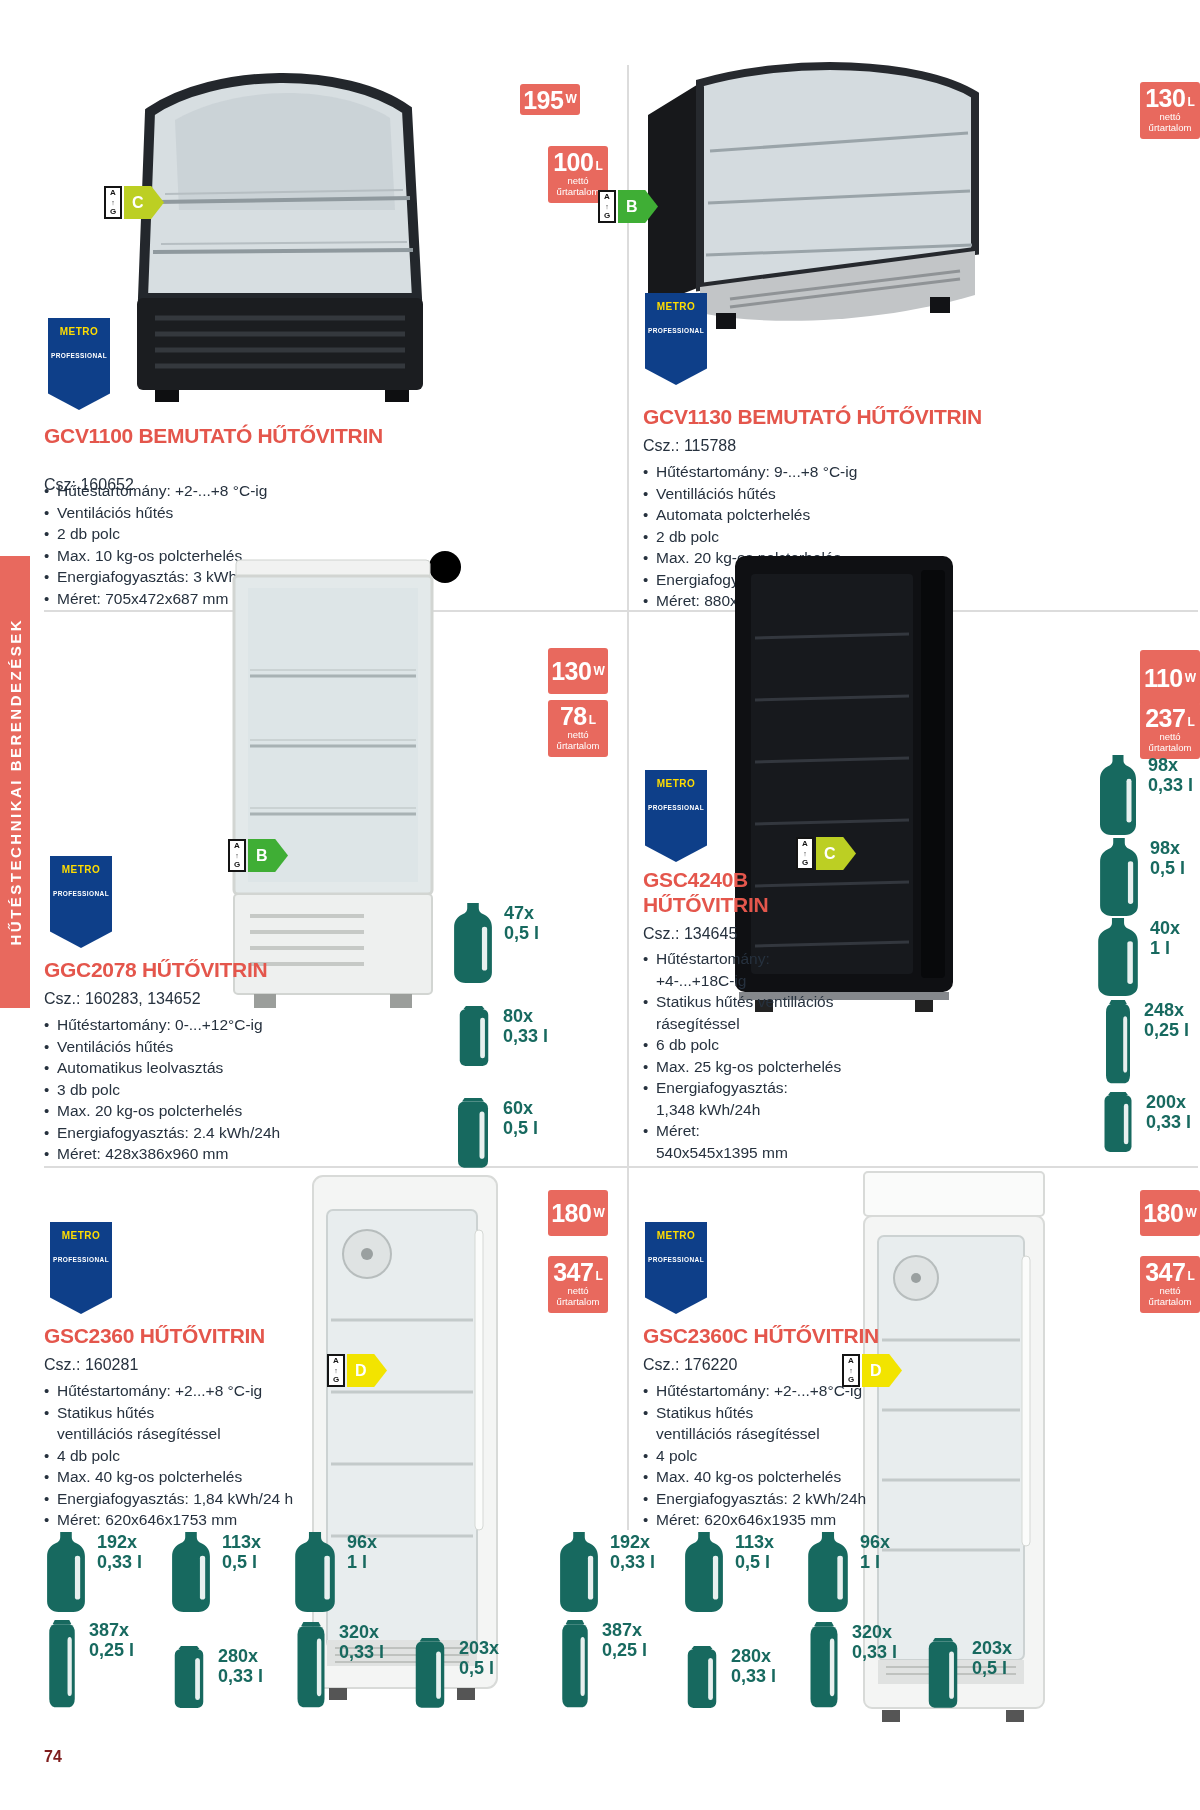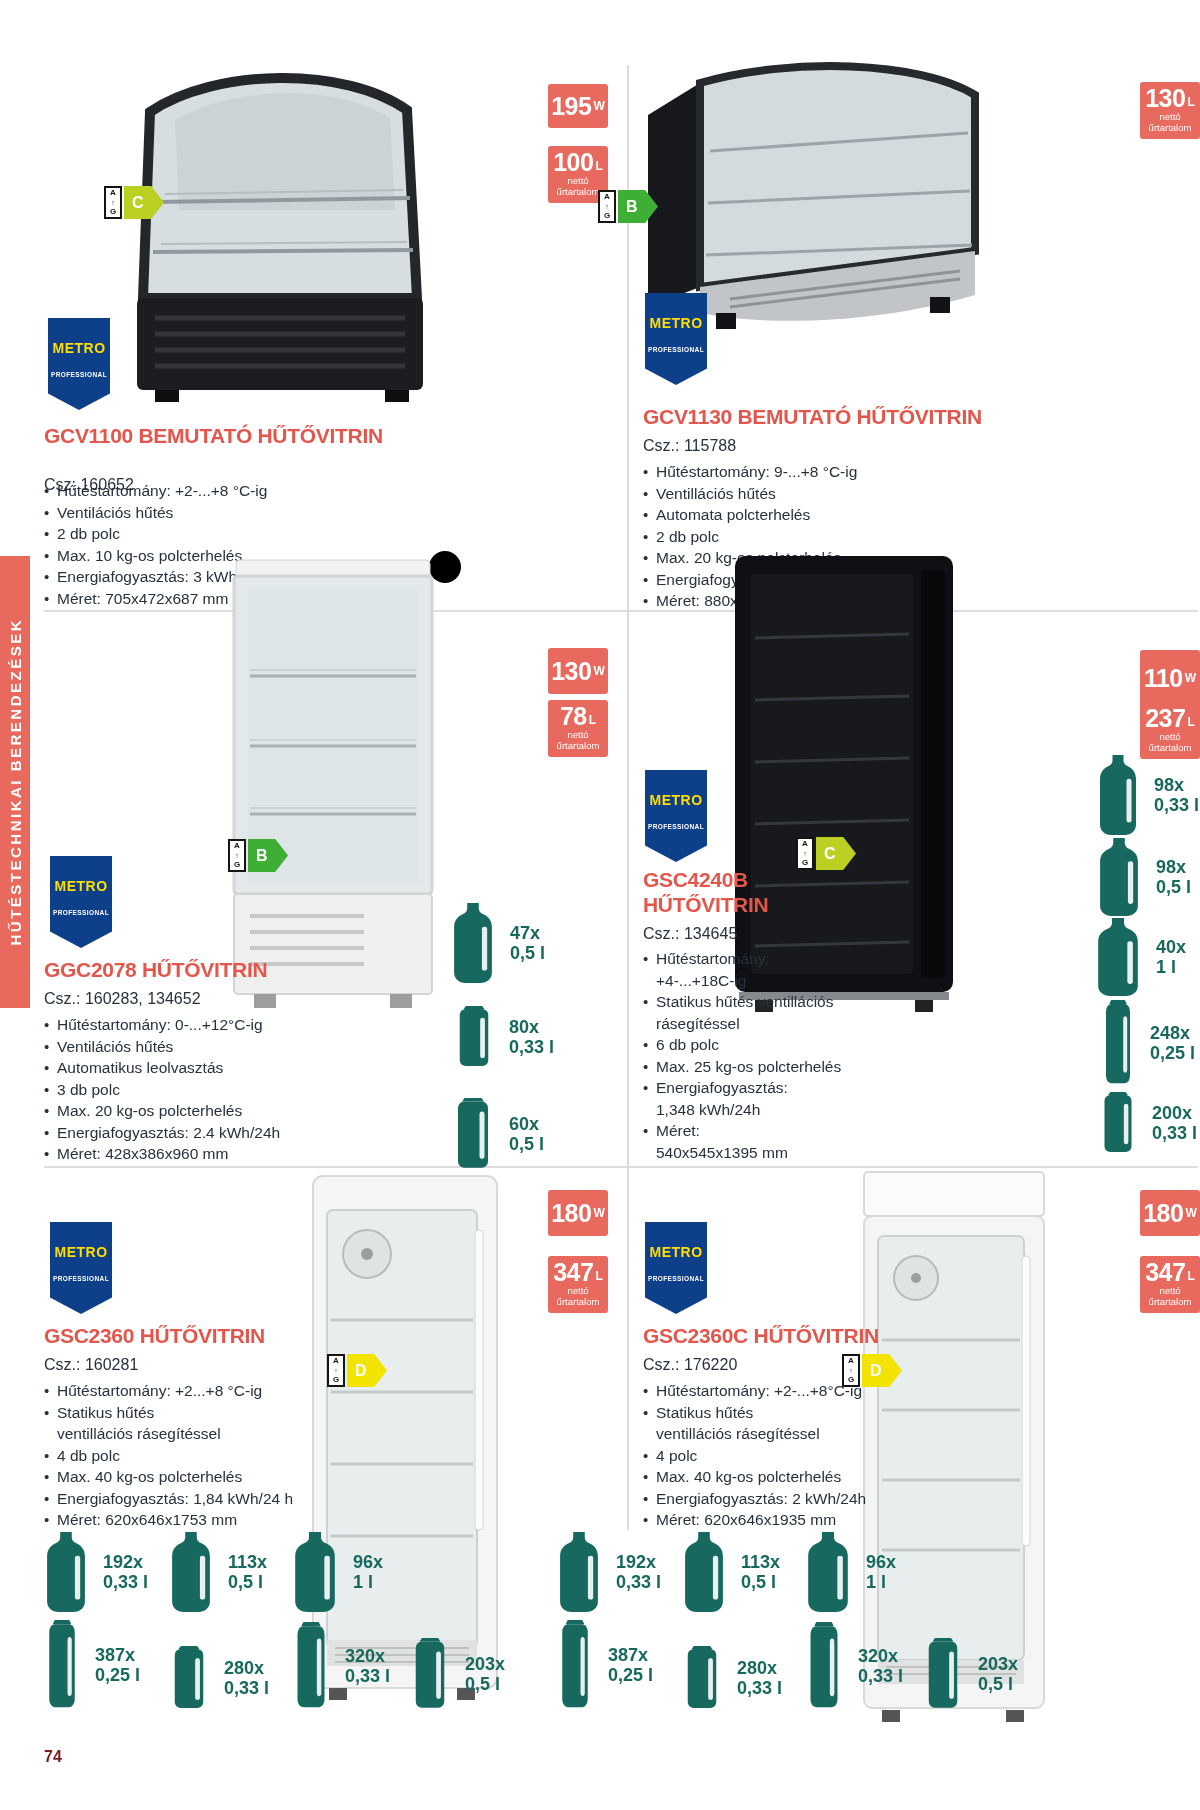--- a/index.html
+++ b/index.html
@@ -21,41 +21,41 @@
   .badge.pw{display:flex;align-items:center;justify-content:center}
   .badge.cap{display:flex;flex-direction:column;align-items:center;padding-top:3px}
   .brow{display:flex;align-items:flex-end}
   .bval{font-size:25px;font-weight:700;line-height:26px;letter-spacing:-0.5px}
   .bunit{font-size:12px;font-weight:700;margin-left:2px;line-height:17px}
   .bsub{font-size:9.5px;font-weight:400;line-height:11px}
   
   .mlogo{position:absolute;width:62px;height:92px;background:#0E3F89;
          clip-path:polygon(0 0,100% 0,100% 82%,50% 100%,0 82%);
          display:flex;flex-direction:column;align-items:center}
-  .mname{color:#FFDD00;font-weight:700;font-size:14px;letter-spacing:.5px;margin-top:22px}
+  .mname{color:#FFDD00;font-weight:700;font-size:10px;letter-spacing:.5px;margin-top:8px}
   .msub{color:#fff;font-weight:700;font-size:6.5px;letter-spacing:.4px;margin-top:15px}
   
   .ptitle{position:absolute;color:#E4564C;font-weight:700;font-size:21px;letter-spacing:-0.3px;white-space:nowrap}
   .csz{position:absolute;font-size:16px;color:#26313E}
   .specs{position:absolute;list-style:none;font-size:15.5px;color:#26313E}
   .specs li{line-height:21.5px;padding-left:13px;position:relative;white-space:nowrap}
   .specs li.b::before{content:"\2022";position:absolute;left:0;top:0;font-size:15px}
   
   .elabel{position:absolute;display:flex;height:33px}
   .escale{width:18px;background:#fff;border:2px solid #141414;display:flex;flex-direction:column;
           align-items:center;justify-content:space-between;padding:1px 0}
   .escale b{font-size:8px;line-height:8px;color:#141414}
   .escale i{font-style:normal;font-size:7px;line-height:7px;color:#141414;font-weight:700}
   .earrow{width:40px;margin-left:2px;display:flex;align-items:center;padding-left:8px;color:#fff;
           font-weight:700;font-size:16px;clip-path:polygon(0 0,68% 0,100% 50%,68% 100%,0 100%)}
   .earrow.cls-B{background:#3FAE35}
   .earrow.cls-C{background:#BCCF23}
   .earrow.cls-D{background:#F2E400}
   
-  .capg{position:absolute;display:flex;align-items:center;gap:16px}
+  .capg{position:absolute;display:flex;gap:10px}
   .capg svg{flex:none}
   .cl{display:flex;flex-direction:column;color:#17695F;font-weight:700;font-size:18px;
       line-height:20px;white-space:nowrap}
   .dot{position:absolute;width:32px;height:32px;border-radius:50%;background:#000}
 </style>
 </head>
 <body>
 
 <svg width="0" height="0" style="position:absolute" aria-hidden="true">
   <defs>
@@ -106,21 +106,21 @@
   <div class="elabel" style="left:104px;top:186px">
     <span class="escale">
       <b>A</b>
       <i>↑</i>
       <b>G</b>
     </span>
     <span class="earrow cls-C">
       <span>C</span>
     </span>
   </div>
-  <div class="badge pw" style="left:548px;top:84px;height:44px">
+  <div class="badge pw" style="left:520px;top:84px;height:31px">
     <span class="bval">195</span>
     <span class="bunit">W</span>
   </div>
   <div class="badge cap" style="left:548px;top:146px;height:57px">
     <span class="brow">
       <span class="bval">100</span>
       <span class="bunit">L</span>
     </span>
     <span class="bsub">nettó</span>
     <span class="bsub">űrtartalom</span>

